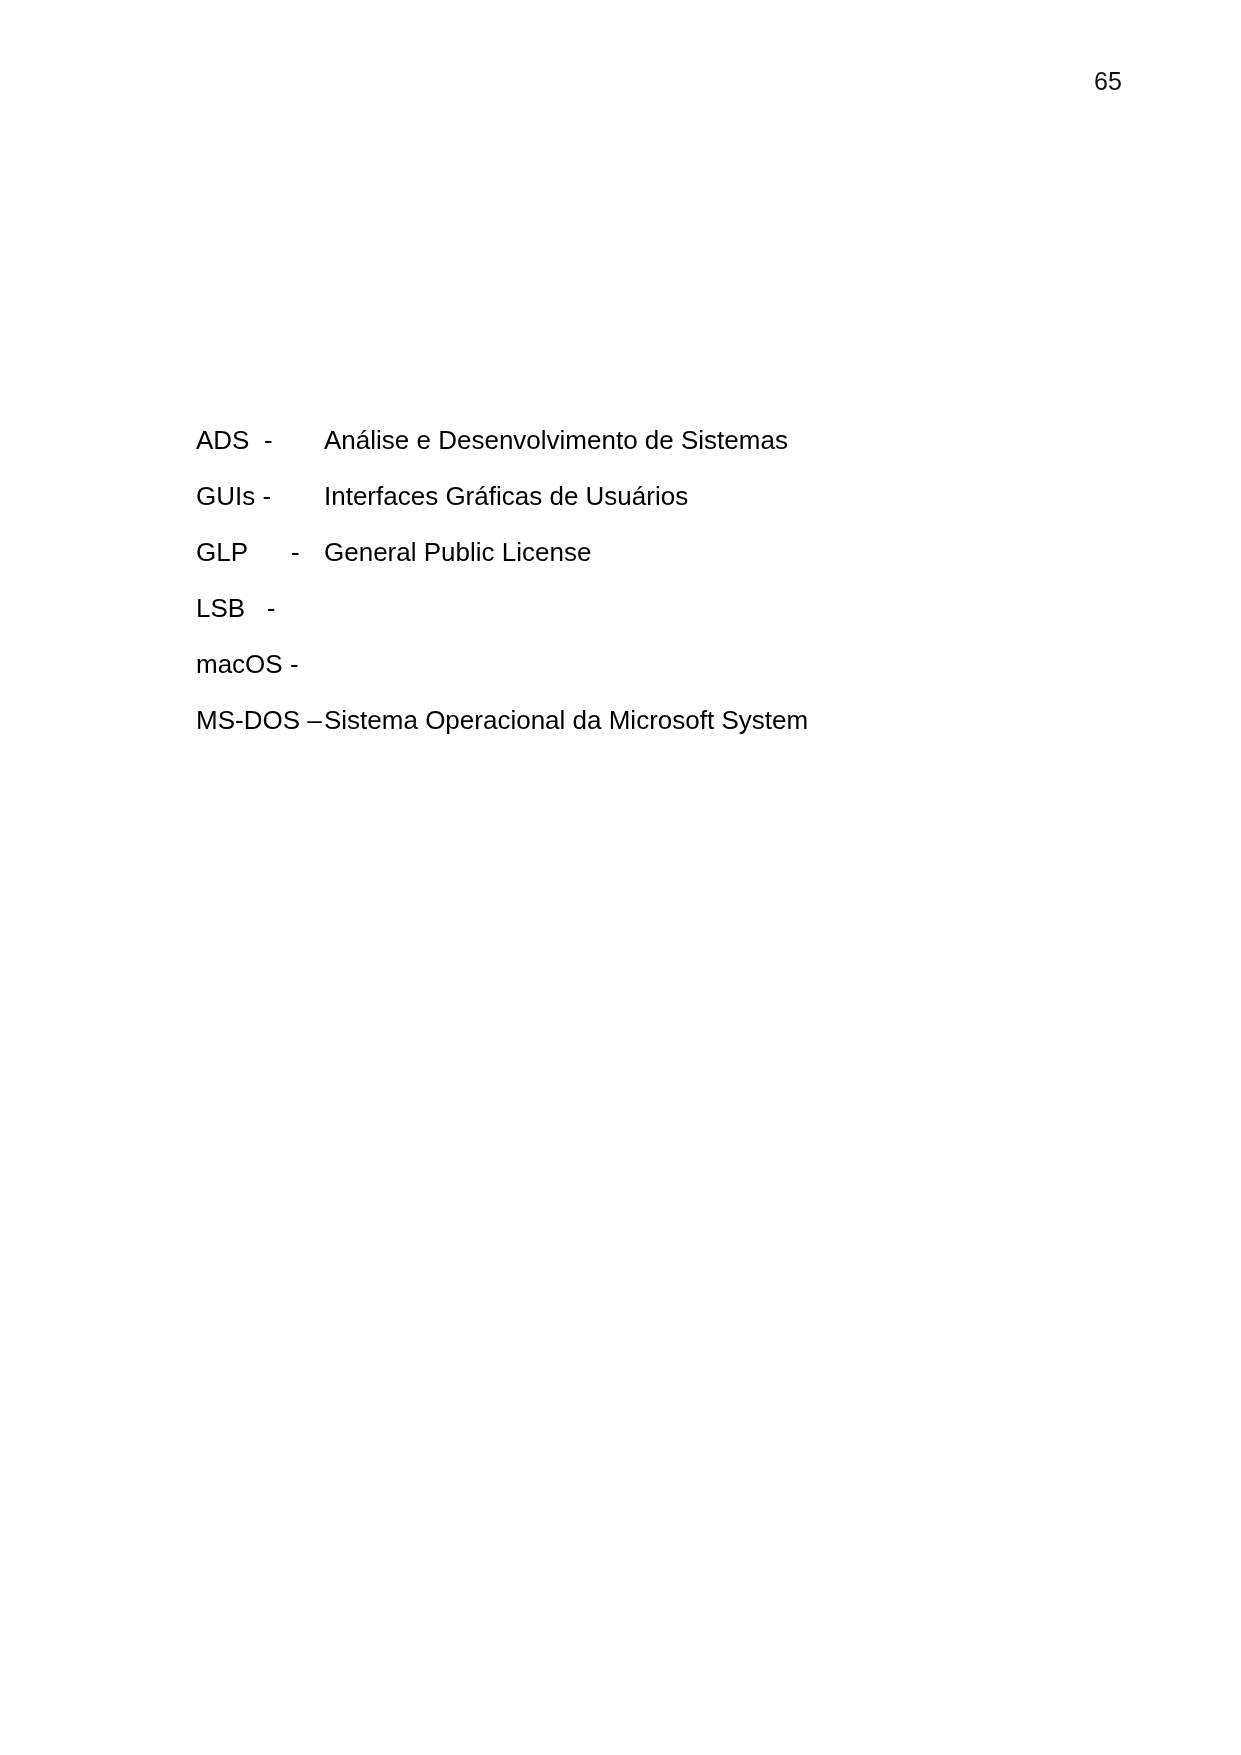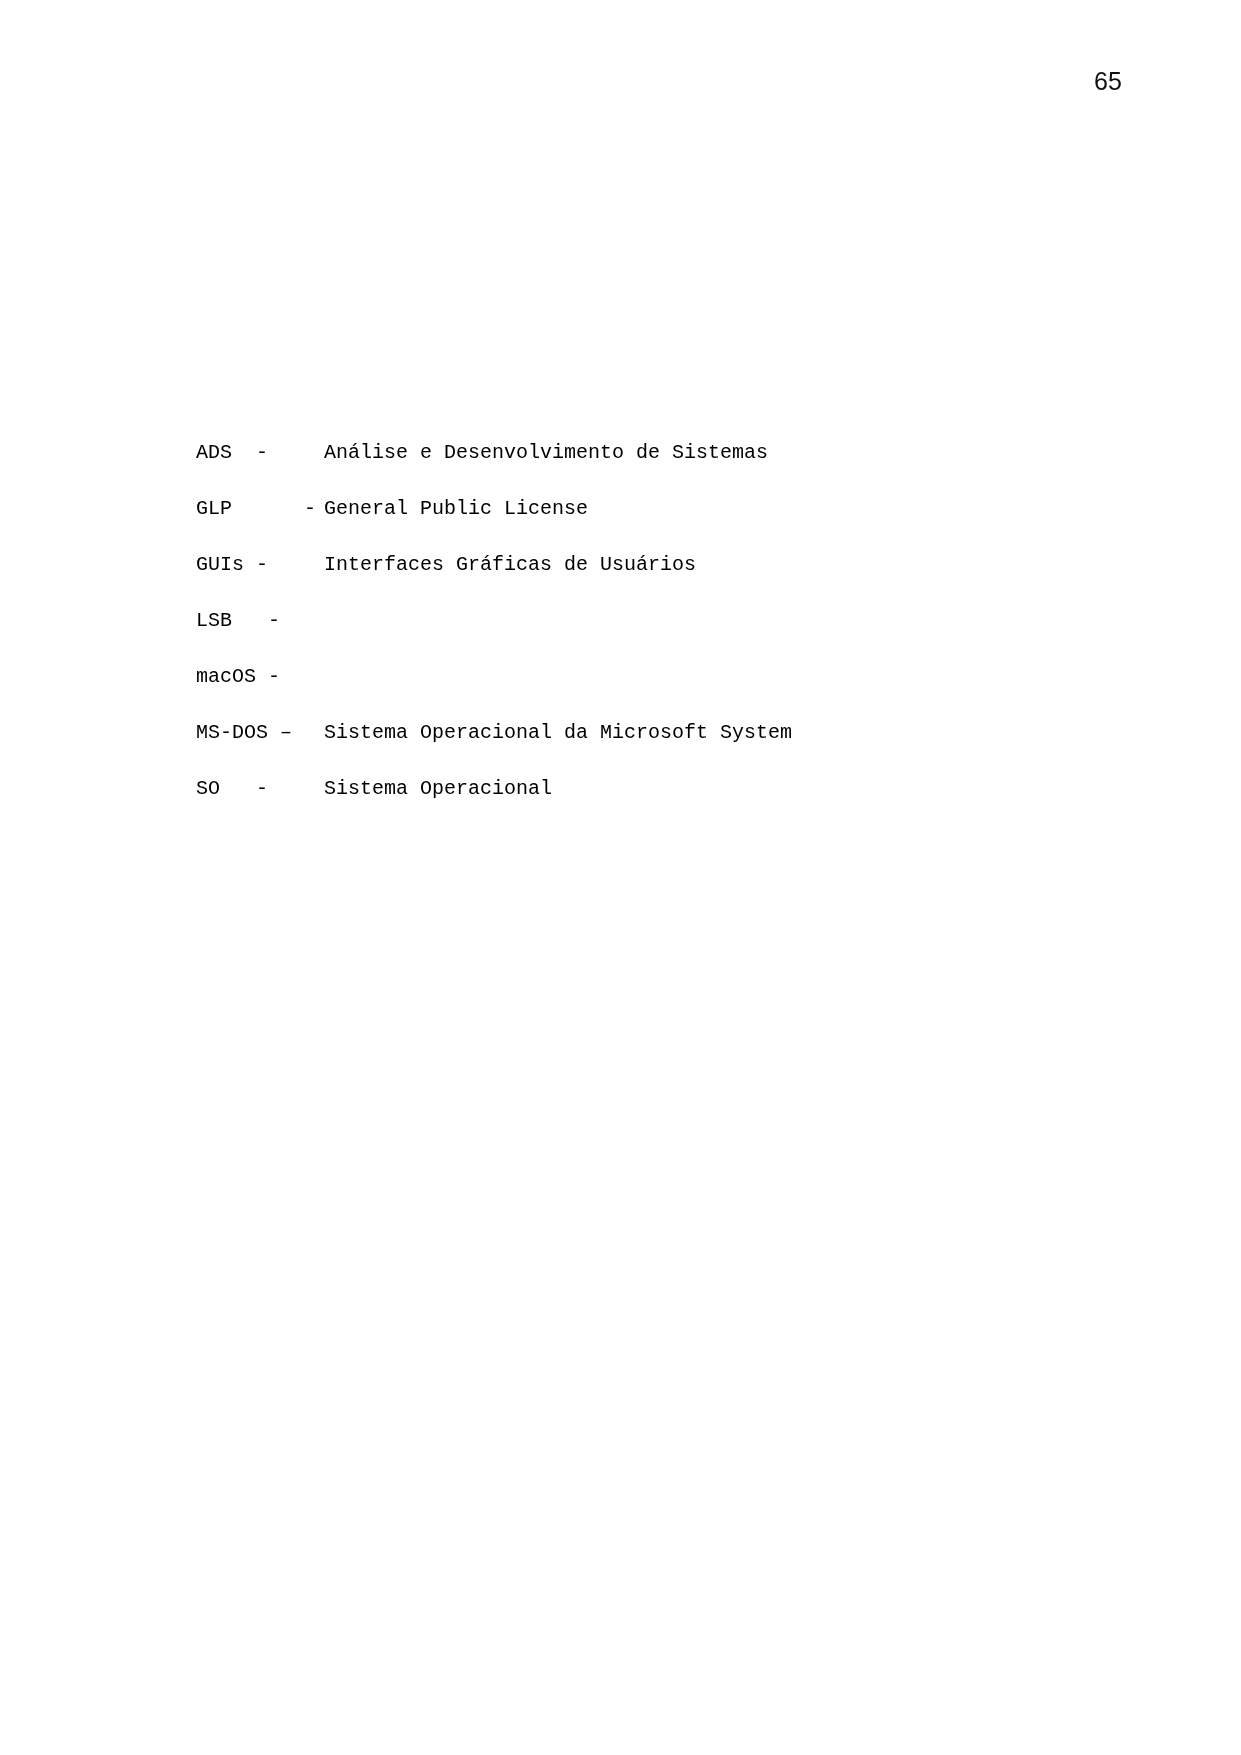--- a/index.html
+++ b/index.html
@@ -36,25 +36,24 @@
     color: #000000;
   }
   .abbrev-list {
     position: absolute;
     top: 412px;
     left: 196px;
     width: 900px;
   }
   .row {
     display: flex;
-    align-items: flex-end;
+    align-items: center;
     height: 56px;
-    font-size: 20px;
+    font-size: 26px;
     line-height: 31px;
-    font-family: Liberation Mono, monospace;
   }
   .label {
     flex: none;
     width: 128px;
     white-space: pre;
   }
   .def {
     flex: none;
     white-space: pre;
   }
@@ -65,35 +64,31 @@
 <div class="page">
   <div class="page-number">65</div>
 
 
   <div class="abbrev-list" id="abbrev-list">
       <div class="row">
         <span class="label">ADS  -</span>
         <span class="def">Análise e Desenvolvimento de Sistemas</span>
       </div>
       <div class="row">
+        <span class="label">GUIs -</span>
+        <span class="def">Interfaces Gráficas de Usuários</span>
+      </div>
+      <div class="row">
         <span class="label">GLP      -</span>
         <span class="def">General Public License</span>
-      </div>
-      <div class="row">
-        <span class="label">GUIs -</span>
-        <span class="def">Interfaces Gráficas de Usuários</span>
       </div>
       <div class="row">
         <span class="label">LSB   -</span>
       </div>
       <div class="row">
         <span class="label">macOS -</span>
       </div>
       <div class="row">
         <span class="label">MS-DOS –</span>
         <span class="def">Sistema Operacional da Microsoft System</span>
       </div>
-      <div class="row">
-        <span class="label">SO   -</span>
-        <span class="def">Sistema Operacional</span>
-      </div>
     </div>
 </div>
 
 </body></html>

